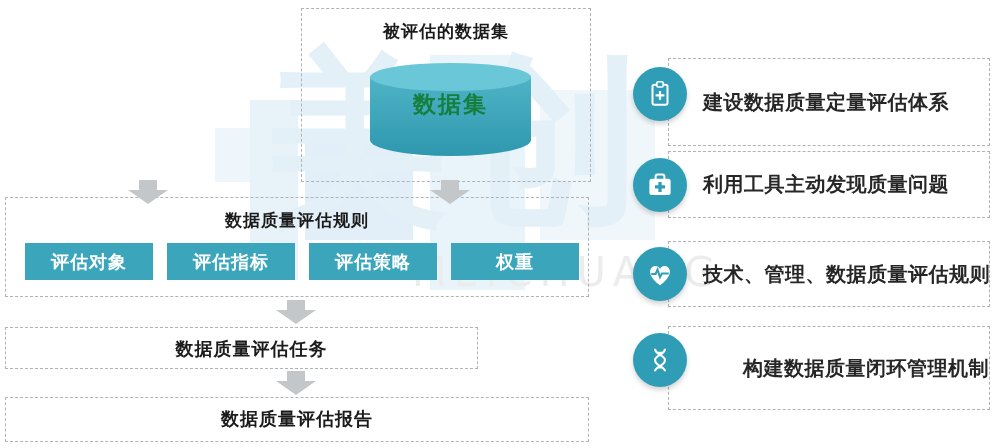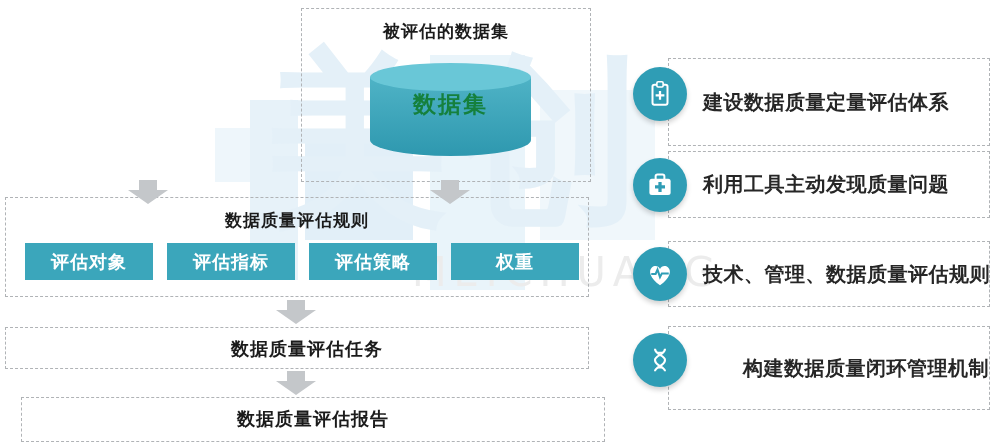--- a/index.html
+++ b/index.html
@@ -25,22 +25,22 @@
   .wm-latin {
     position:absolute; left:412px; top:252px; font-size:40px; line-height:1;
     font-weight:500; color:#ececec; letter-spacing:7px; white-space:nowrap;
   }
   
   .panel { position:absolute; border:1px dashed #b0b3b6; background:transparent; z-index:1; box-sizing:border-box; }
   .panel-title { margin:0; text-align:center; font-size:17px; font-weight:bold; color:#1b1b1b; padding-top:11px; letter-spacing:1px; }
   #box-indicators { left:5px;  top:8px;   width:286px; height:174px; }
   #box-dataset    { left:301px; top:8px;  width:290px; height:174px; }
   #box-rules      { left:5px;  top:197px; width:584px; height:100px; }
-  #box-task       { left:5px;  top:327px; width:584px; height:42px;padding-left:20px; }
-  #box-report     { left:21px;  top:397px; width:584px; height:45px; }
+  #box-task       { left:5px;  top:327px; width:473px; height:42px;padding-left:20px; }
+  #box-report     { left:5px;  top:397px; width:584px; height:45px; }
   .flow-label { width:100%; text-align:center; font-size:18px; font-weight:bold; color:#1b1b1b; letter-spacing:1px; line-height:41px; }
   
   .chip {
     background:#3BA6BB; color:#fff; font-weight:bold; text-align:center;
     display:flex; align-items:center; justify-content:center; letter-spacing:1px;
   }
   .ind-grid {
     position:absolute; left:17px; top:43px;
     display:grid; grid-template-columns:124px 126px; column-gap:7px;
     grid-auto-rows:31px; row-gap:11px;

